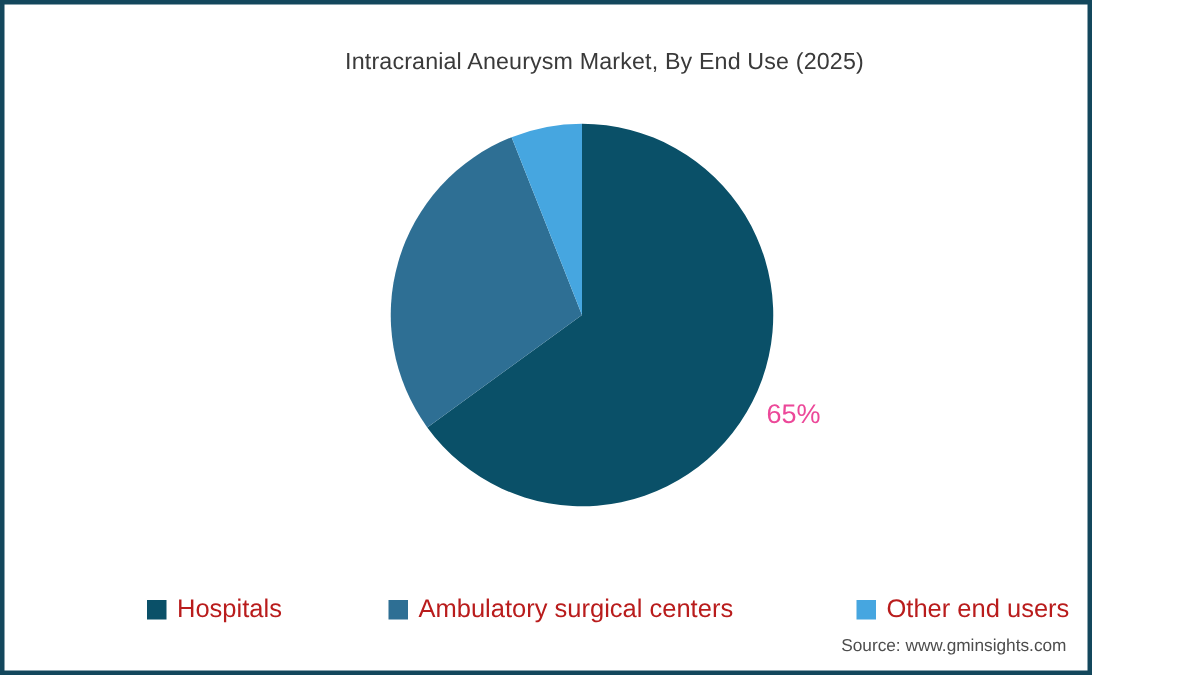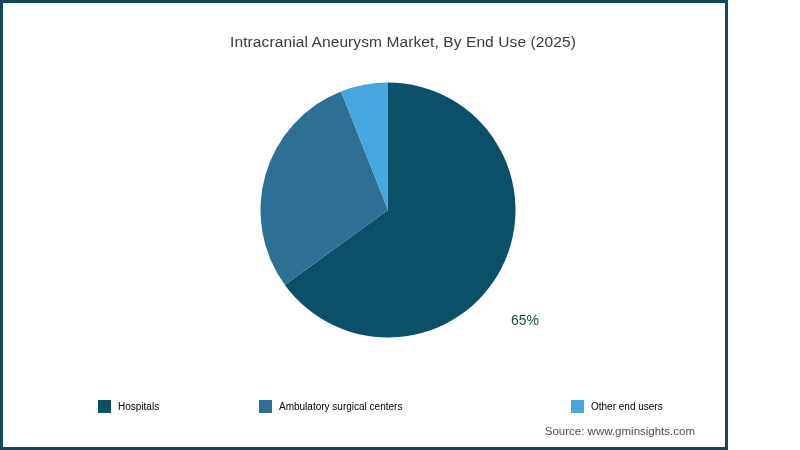--- a/index.html
+++ b/index.html
@@ -39,24 +39,23 @@
   }
   #pie-svg {
     display: block;
     width: 256px;
     height: 256px;
   }
   #pie-label-65 {
     position: absolute;
     left: 508px;
     top: 263px;
-    font-size: 14px;
-    color: #14532d;
+    font-size: 18px;
+    color: #ec4899;
     white-space: nowrap;
-    margin-top: 46px;
   }
   #legend {
     position: absolute;
     left: 0;
     top: 392px;
     width: 800px;
     height: 24px;
   }
   .legend-item {
     position: absolute;
@@ -69,26 +68,26 @@
   .legend-item[data-index="0"] { left: 95px; }
   .legend-item[data-index="1"] { left: 256px; }
   .legend-item[data-index="2"] { left: 568px; }
   .legend-swatch {
     width: 13px;
     height: 13px;
     flex: 0 0 auto;
     margin-right: 7px;
   }
   .legend-label {
-    font-size: 10px;
-    color: #000000;
+    font-size: 17px;
+    color: #b91c1c;
   }
   #source-note {
     position: absolute;
-    right: 30px;
+    right: 14px;
     bottom: 10px;
     font-size: 11.5px;
     color: #4d4d4d;
     white-space: nowrap;
     text-align: right;
   }
 </style>
 </head>
 <body>
 

